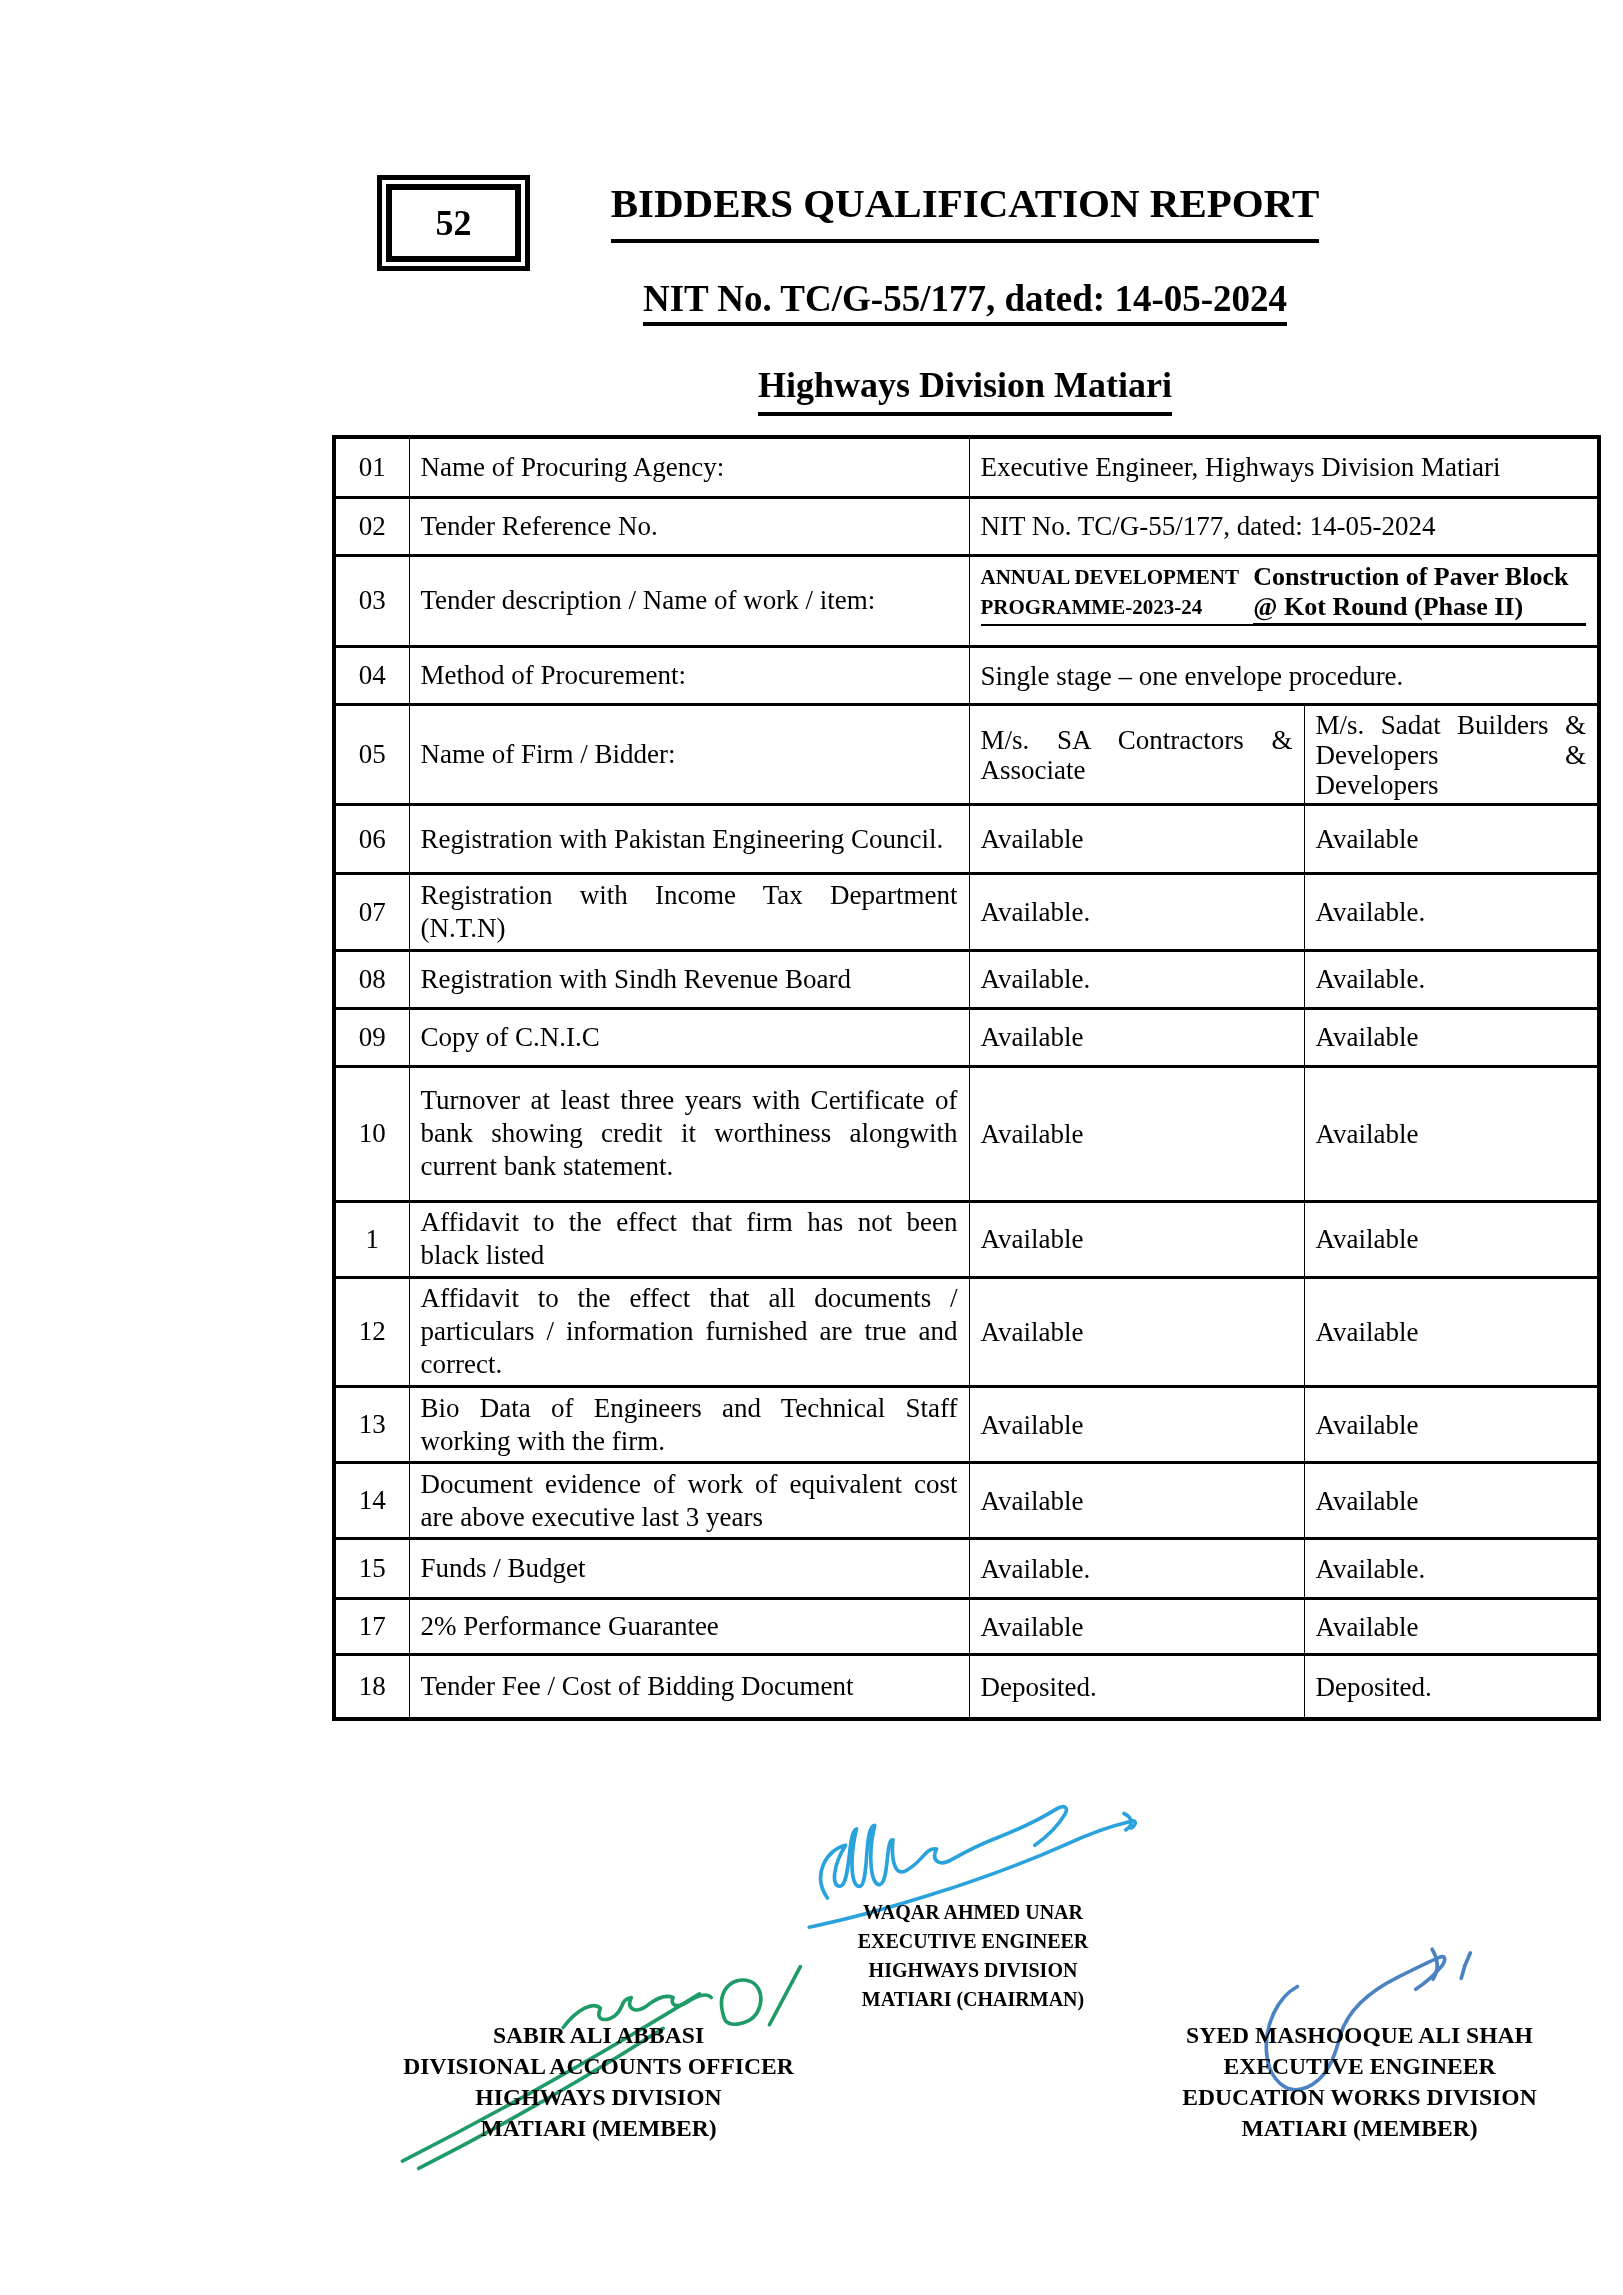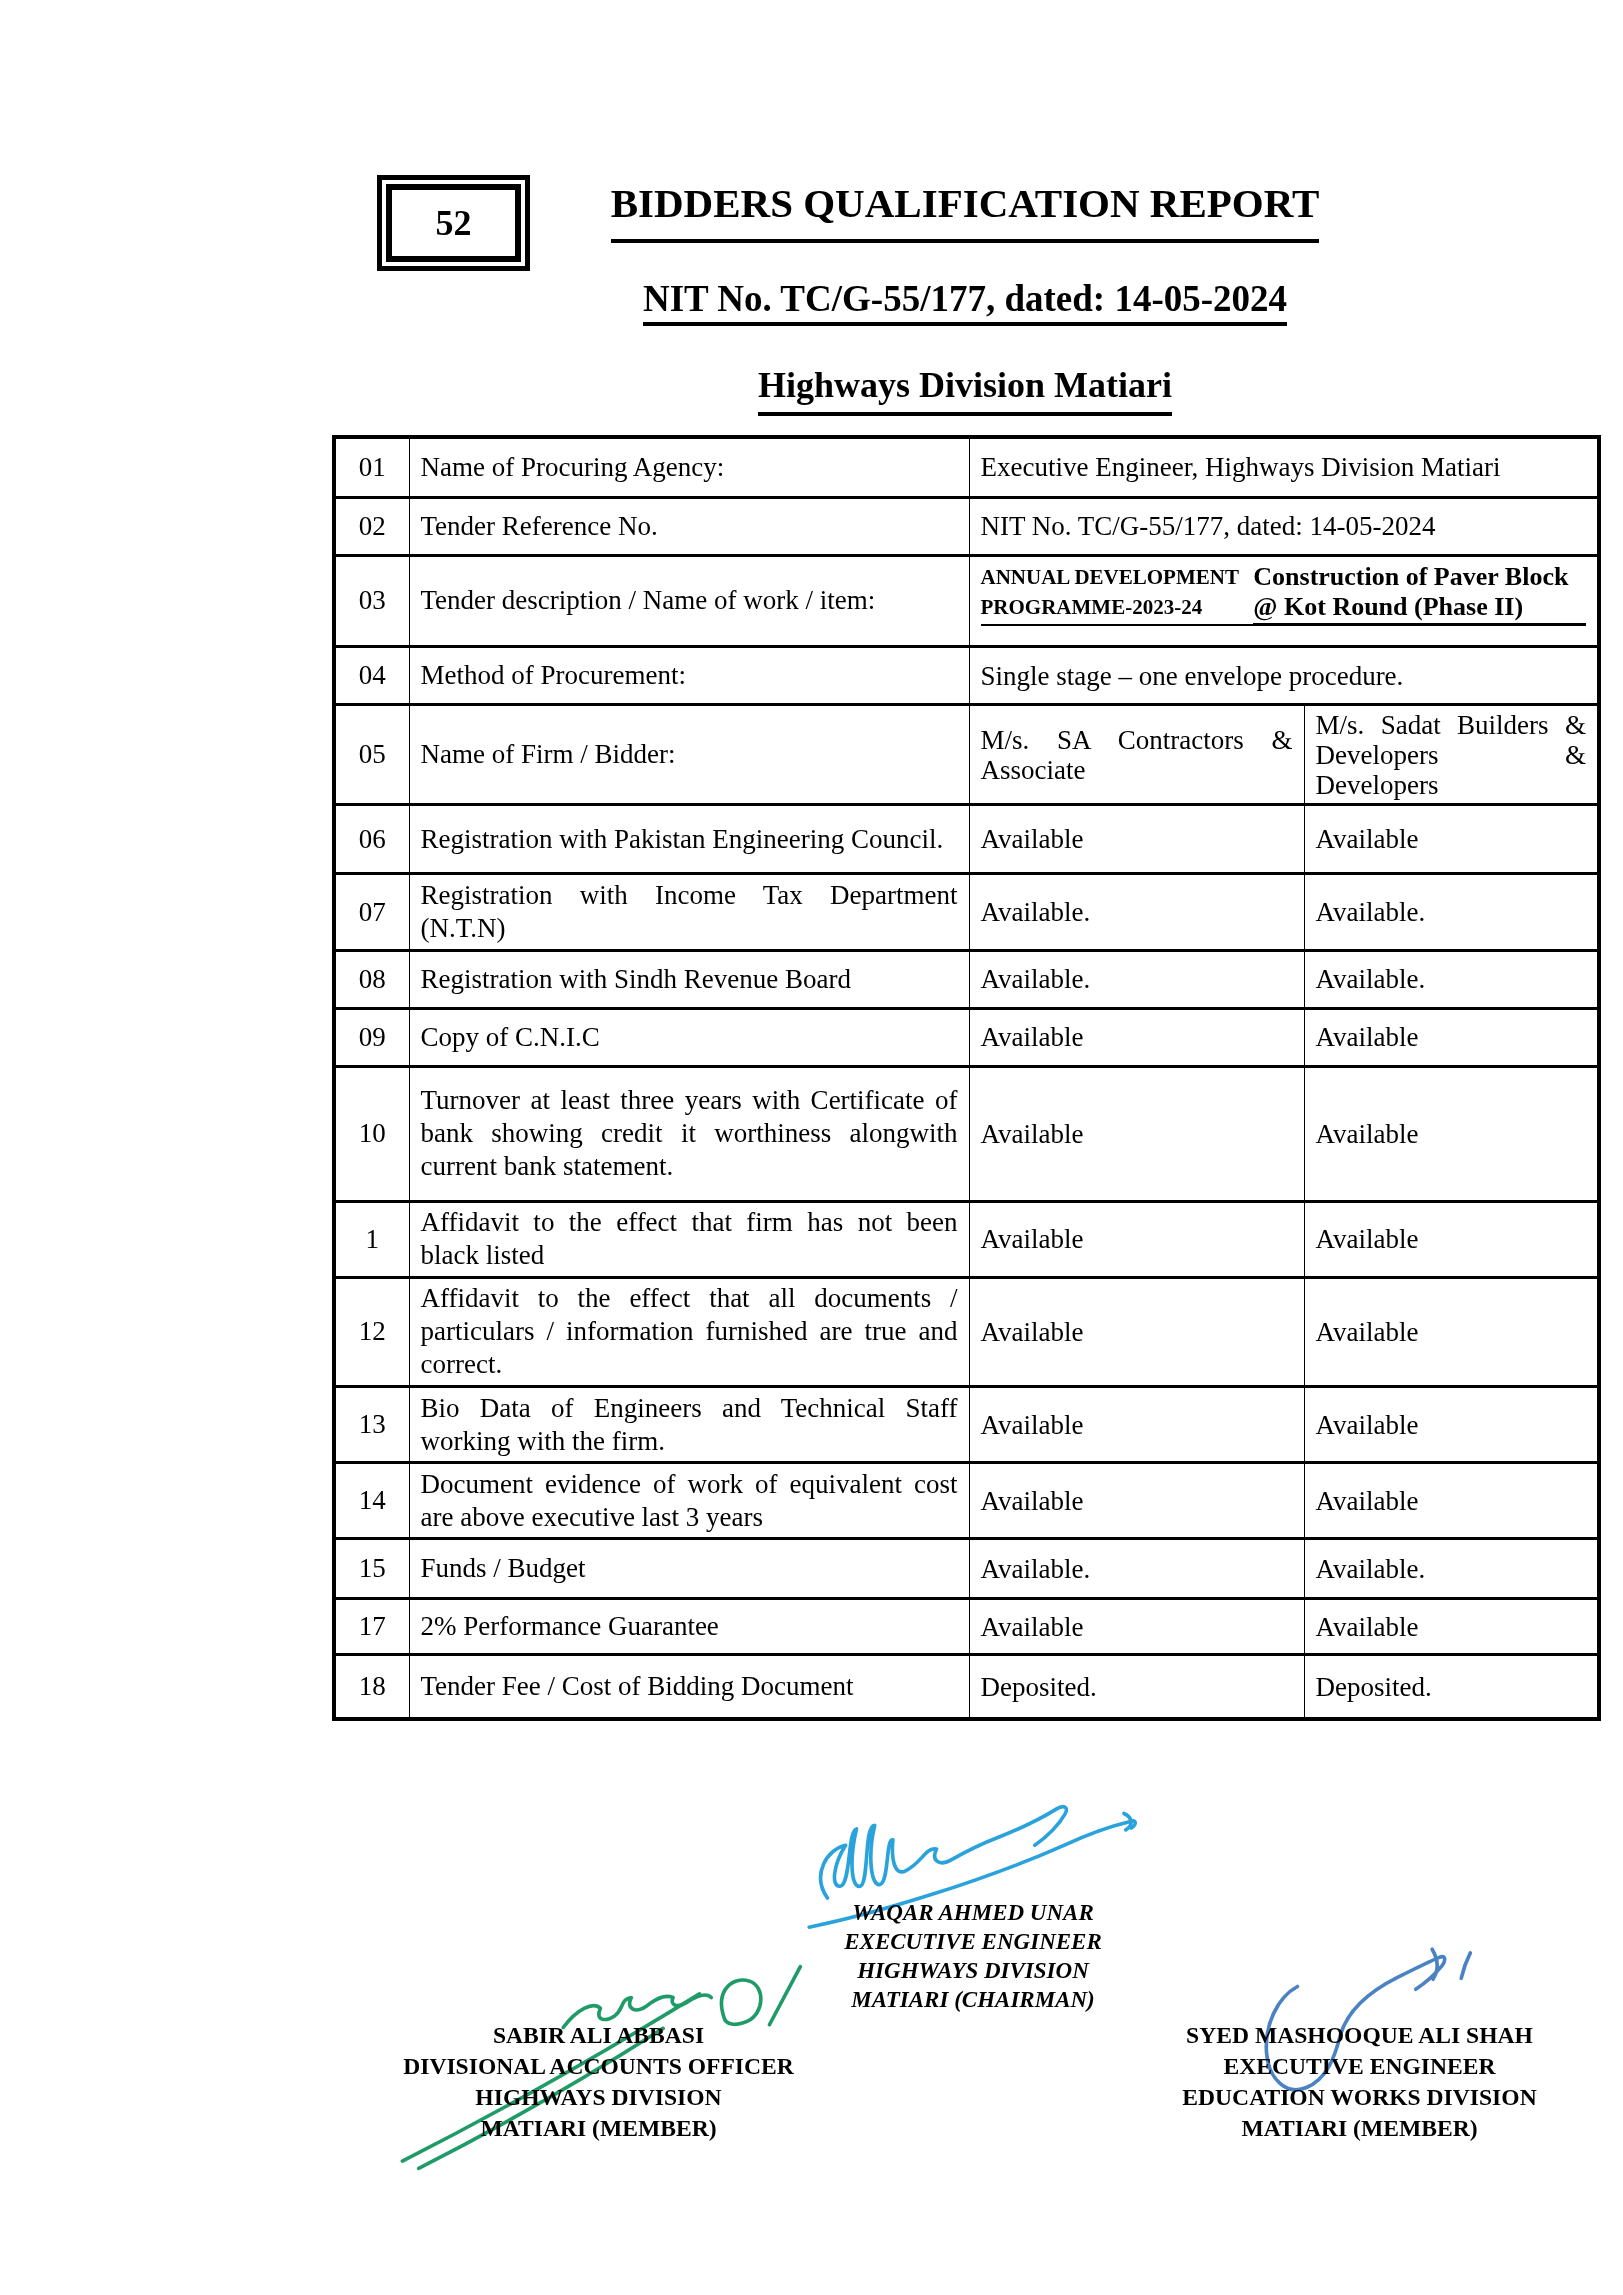--- a/index.html
+++ b/index.html
@@ -93,21 +93,21 @@
     border-bottom:3.6px solid #000;padding-bottom:0.9px;
   }
 
   
   .sig{
     position:absolute;
     text-align:center;
     font-weight:bold;
   }
   .sig div{white-space:nowrap;}
-  .sig-chairman{left:782px;top:1898px;width:382px;font-size:23px;line-height:29px;font-style:italic;}
+  .sig-chairman{left:782px;top:1898px;width:382px;font-size:20px;line-height:29px;}
   .sig-left{left:362px;top:2020px;width:473px;font-size:23.6px;line-height:31px;}
   .sig-right{left:1123px;top:2020px;width:473px;font-size:23.6px;line-height:31px;}
 
   .ink{position:absolute;pointer-events:none;}
   .ink path{fill:none;stroke-width:4;stroke-linecap:round;stroke-linejoin:round;}
 </style>
 </head>
 <body>
 
 <div class="page">

